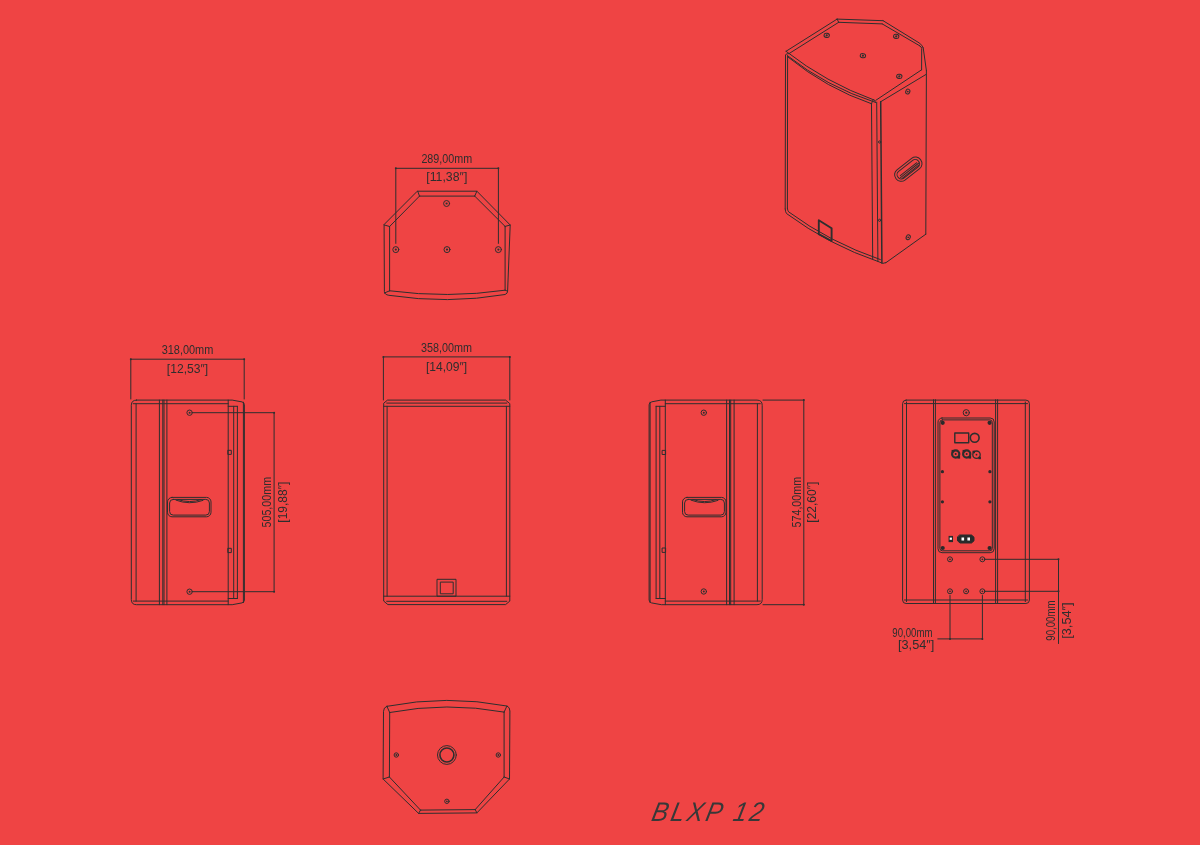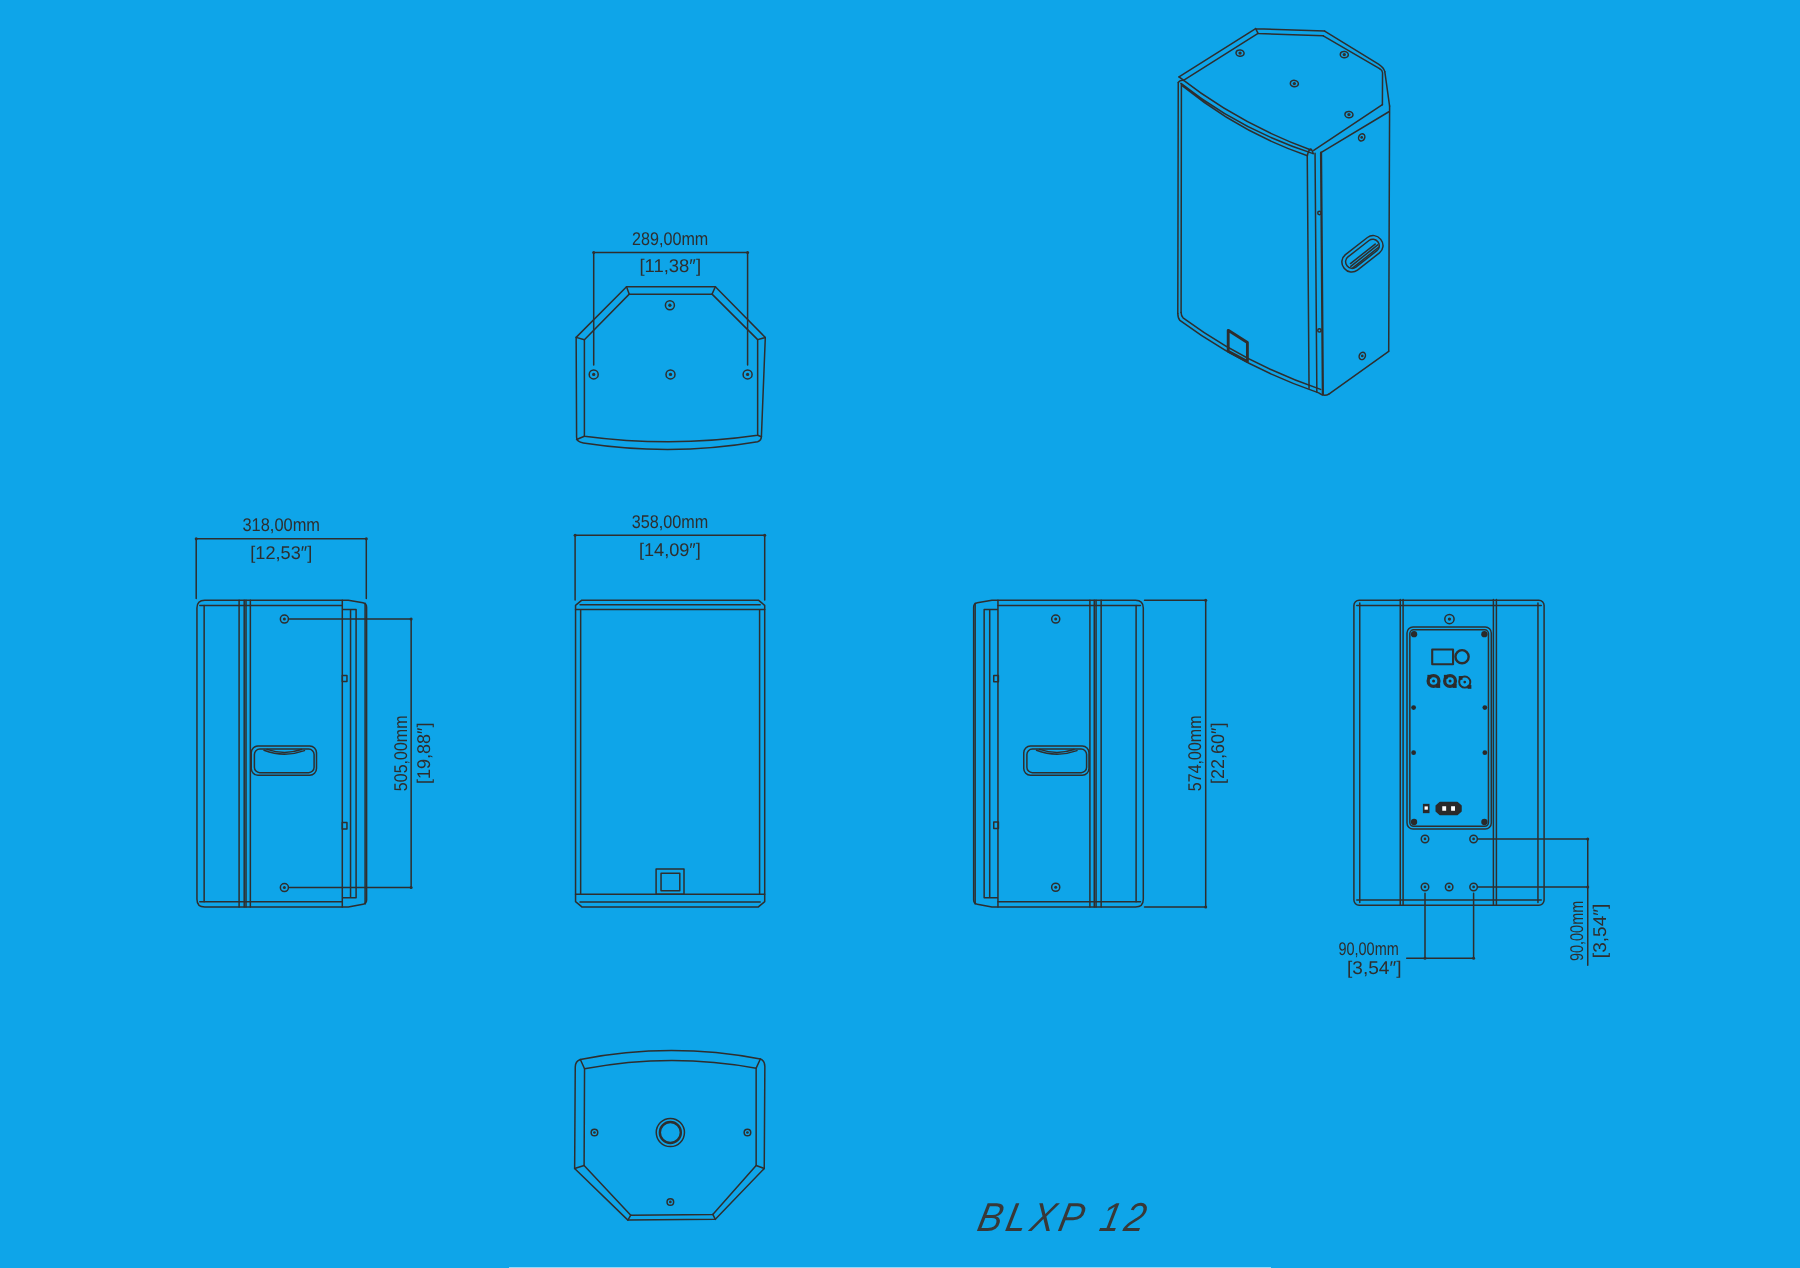--- a/index.html
+++ b/index.html
@@ -1,16 +1,16 @@
 <!DOCTYPE html>
 <html><head>
 <meta charset="utf-8">
 <style>
   html,body{margin:0;padding:0;background:#ffffff;}
-  .page{position:relative;width:1200px;height:845px;background:#0ea5e9;overflow:hidden;}
+  .page{position:relative;width:1200px;height:845px;background:#ef4444;overflow:hidden;}
   svg{position:absolute;top:0;left:0;}
   text{font-family:"Liberation Sans", sans-serif;fill:#2e2e2e;}
   .dim{font-size:12.3px;}
   .title{font-size:27px;font-style:italic;letter-spacing:3px;fill:#383838;}
 </style>
 </head>
 <body>
 <div class="page">
 <svg width="1200" height="845" viewBox="0 0 1200 845" fill="none" stroke="#2e2e2e" stroke-width="1" stroke-linecap="round" stroke-linejoin="round">
 

